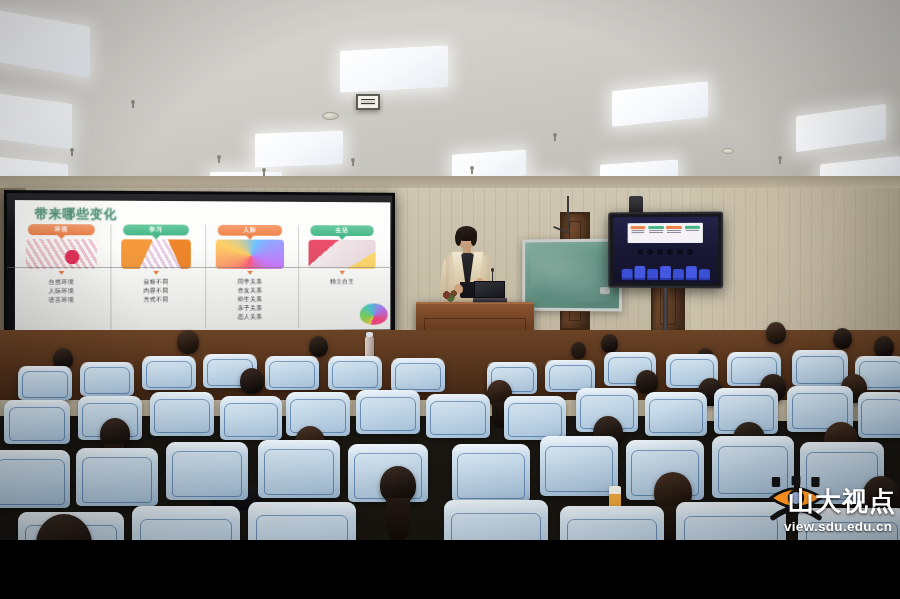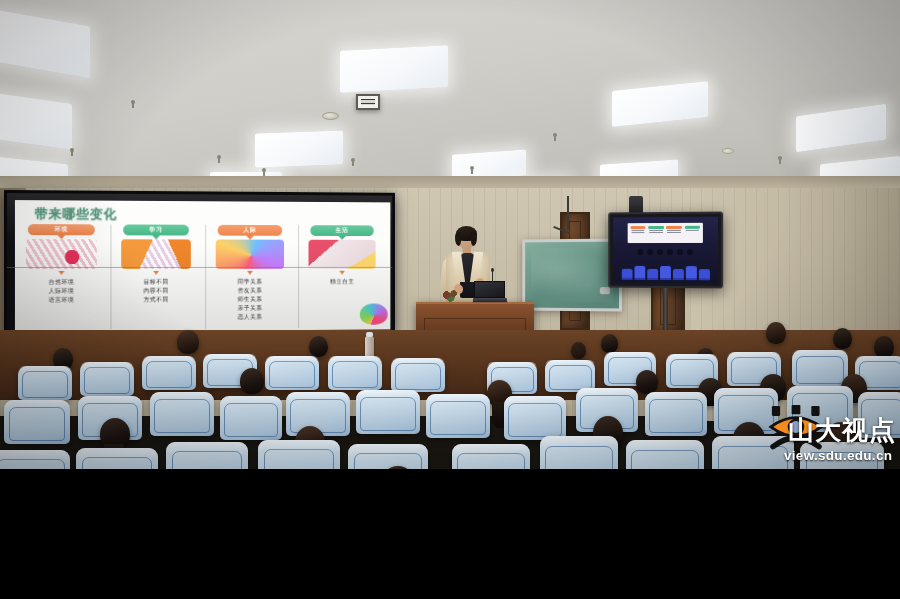--- a/index.html
+++ b/index.html
@@ -1,20 +1,20 @@
 <!DOCTYPE html>
 <html><head>
 <meta charset="utf-8">
 <style>
   * { margin:0; padding:0; box-sizing:border-box; }
   html,body { background:#000; }
   body { font-family:"Liberation Sans", sans-serif; }
 
   #scene {
-    position:relative; width:900px; height:469px; overflow:hidden;
+    position:relative; width:900px; height:540px; overflow:hidden;
     background:#1a1712;
   }
 
   
   .ceiling {
     position:absolute; left:0; top:0; width:900px; height:196px;
     background:linear-gradient(170deg,#d8d7d2 0%,#cfcec9 40%,#c2c1bb 75%,#b4b2ab 100%);
     overflow:hidden;
   }
   .tile-light {

